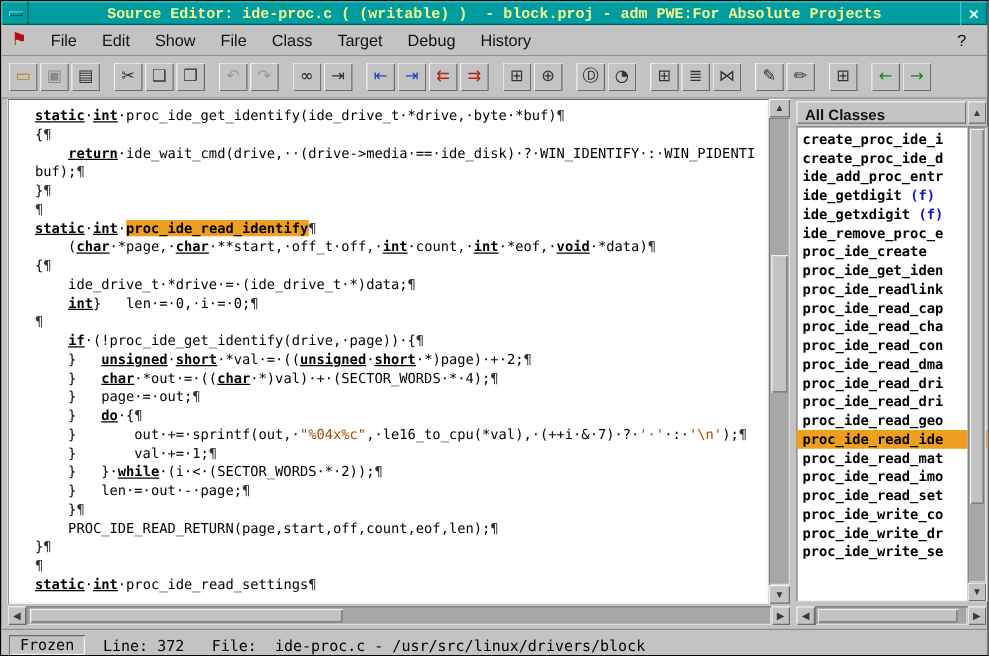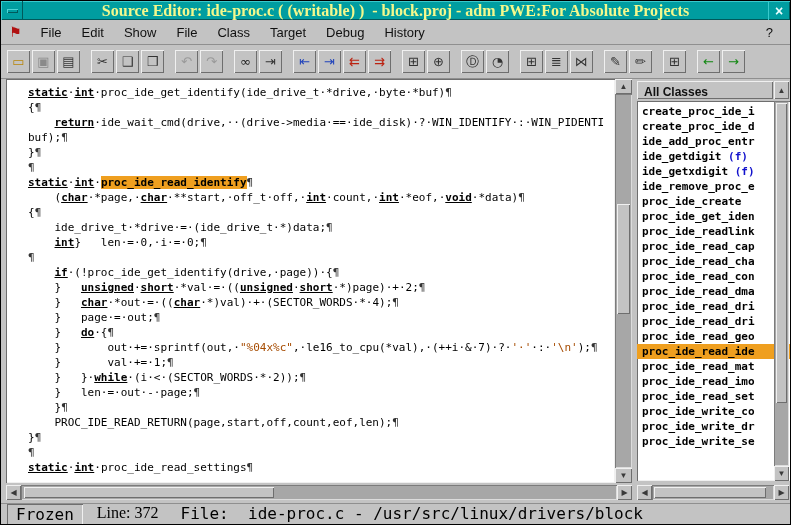--- a/index.html
+++ b/index.html
@@ -17,21 +17,21 @@
   .titlebar {
     position:absolute; top:0; left:0; right:0; height:19px;
     background:var(--titlebar,#009da0);
     display:flex; align-items:center;
     box-shadow: inset 1px 1px 0 #39c9cc, inset -1px -1px 0 #00595b;
   }
   .win-menu-btn { width:22px; height:19px; display:flex; align-items:center; justify-content:center; box-shadow: inset -1px 0 0 #00595b; }
   .win-menu-btn .dash { width:11px; height:4px; background:var(--titlebar,#009da0); box-shadow: inset 1px 1px 0 #4fd4d6, inset -1px -1px 0 #00595b; }
   .title-text {
     flex:1; text-align:center; white-space:pre; overflow:hidden;
-    font-family:Liberation Serif, serif; font-size:16px; font-weight:bold;
+    font-family:Liberation Mono, monospace; font-size:12px; font-weight:bold;
     color:var(--title-text,#f4f88c);
   }
   .win-close-btn { width:22px; height:19px; display:flex; align-items:center; justify-content:center;
     color:#eaffff; font-size:14px; font-weight:bold; box-shadow: inset 1px 0 0 #39c9cc; }
 
   
   .menubar {
     position:absolute; top:19px; left:0; right:0; height:25px;
     display:flex; align-items:center; padding:0 8px 0 6px;
     border-bottom:1px solid #8f8f8f;
@@ -109,28 +109,28 @@
   }
   .class-item { height:15px; line-height:15px; padding-left:5px;
     font-family:"DejaVu Sans Mono",monospace; font-size:11px; font-weight:bold;
     white-space:pre; overflow:hidden; color:#000; }
   .class-item .suffix { color:var(--suffix-blue,#1111cc); }
   .class-item.selected { background:var(--highlight,#ef9f1f); }
 
   
   .statusbar {
     position:absolute; left:0; top:502px; width:100%; height:21px;
-    display:flex; align-items:flex-start; padding-left:6px;
+    display:flex; align-items:flex-end; padding-left:6px;
     border-top:1px solid #8f8f8f;
-    font-family:"DejaVu Sans Mono",monospace; font-size:16px; color:#000;
+    font-family:"DejaVu Sans Mono",monospace; font-size:12px; color:#000;
     background:var(--chrome,#c3c3c3);
   }
   .frozen-box { padding:1px 9px; margin-right:14px; white-space:pre;
     box-shadow: inset 1px 1px 0 #6e6e6e, inset -1px -1px 0 #f0f0f0; }
-  .line-ind { white-space:pre;font-family:Liberation Serif, serif; }
+  .line-ind { white-space:pre; }
   .file-ind { white-space:pre; margin-left:22px; }
 </style>
 </head>
 <body>
 
 <div class="window">
 
   <div class="titlebar">
     <div class="win-menu-btn">
       <div class="dash"></div>

